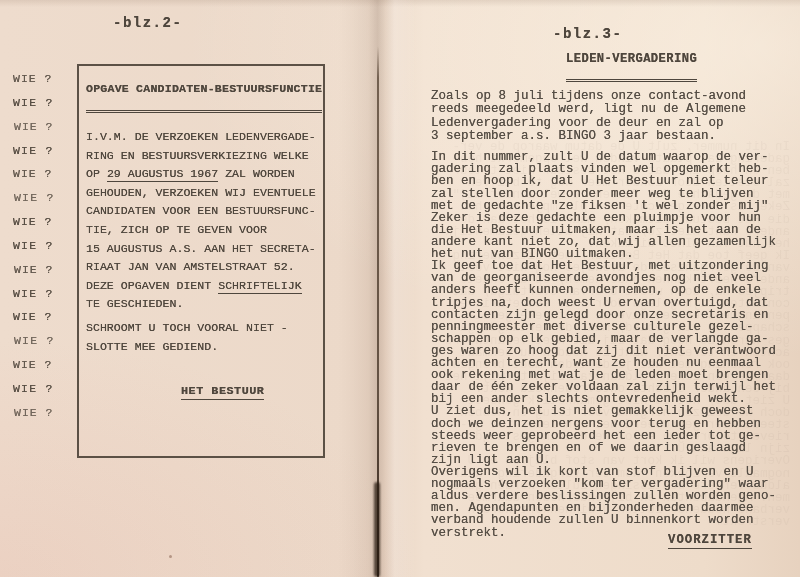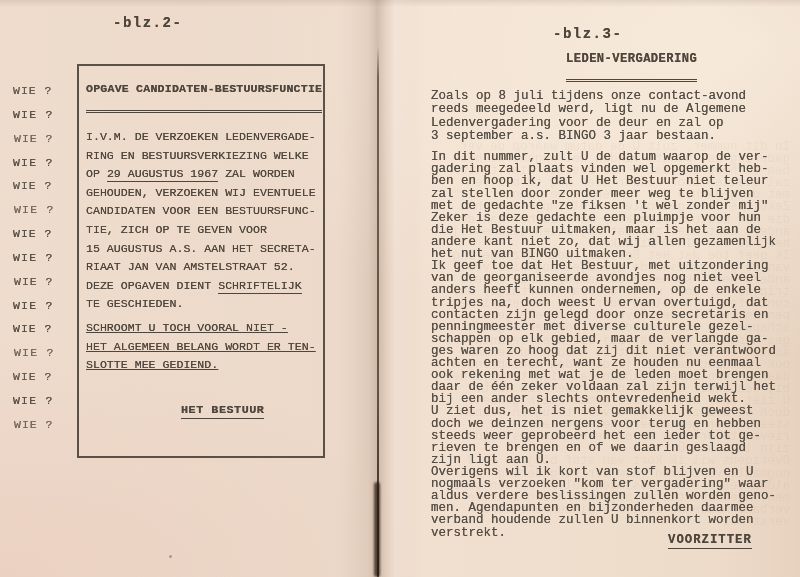--- a/index.html
+++ b/index.html
@@ -30,33 +30,33 @@
   .line{white-space:pre;}
   u{text-decoration:none;border-bottom:1.4px solid currentColor;padding-bottom:1px;}
 
   
   .ink{text-shadow:0 0 0.5px rgba(80,68,56,0.85);}
 
   
   .pagenum{position:absolute;width:110px;text-align:left;font-size:14px;font-weight:bold;
     letter-spacing:1.5px;}
   .left .pagenum{left:113px;top:15px;}
-  .wie-col{position:absolute;left:13px;top:84px;font-size:11.5px;letter-spacing:1px;color:#574e44;}
+  .wie-col{position:absolute;left:13px;top:72px;font-size:11.5px;letter-spacing:1px;color:#574e44;}
   .wie-col .line{height:23.85px;}
   .wie-col .line:nth-child(3n){opacity:.82;margin-left:1px;}
   .wie-col .line:nth-child(4n+1){opacity:.92;}
   .wie-col .line:nth-child(2n){letter-spacing:1.2px;}
 
   .notice-box{position:absolute;left:77px;top:64px;width:248px;height:394px;
     border:2px solid rgba(66,56,46,0.85);box-sizing:border-box;}
   .box-title{margin:16px 0 0 7px;width:fit-content;font-size:11.6px;font-weight:bold;
     letter-spacing:0.2px;border-bottom:3px double currentColor;padding-bottom:15px;}
   .box-body{margin:17px 0 0 7px;font-size:11.6px;}
   .box-body .line{height:18.6px;}
-  .box-closing{margin:5px 0 0 7px;font-size:11.6px;text-decoration:underline;}
+  .box-closing{margin:5px 0 0 7px;font-size:11.6px;}
   .box-closing .line{height:18.6px;}
   .box-sign{margin:26px 0 0 102px;width:fit-content;font-size:11.8px;font-weight:bold;
     letter-spacing:0.5px;border-bottom:1.5px solid currentColor;padding-bottom:1px;}
 
   
   .right .pagenum{left:153px;top:26px;}
   .heading{position:absolute;left:156px;top:52px;width:fit-content;font-size:12.2px;font-weight:bold;
     letter-spacing:0.4px;border-bottom:3px double currentColor;padding-bottom:13px;margin-left:10px;}
   .article{position:absolute;left:31px;top:89px;font-size:12.5px;color:#554e46;}
   .article .p1 .line{height:13.3px;}
@@ -101,21 +101,20 @@
           <div class="line"><span>GEHOUDEN, VERZOEKEN WIJ EVENTUELE</span></div>
           <div class="line"><span>CANDIDATEN VOOR EEN BESTUURSFUNC-</span></div>
           <div class="line"><span>TIE, ZICH OP TE GEVEN VOOR</span></div>
           <div class="line"><span>15 AUGUSTUS A.S. AAN HET SECRETA-</span></div>
           <div class="line"><span>RIAAT JAN VAN AMSTELSTRAAT 52.</span></div>
           <div class="line"><span>DEZE OPGAVEN DIENT </span><u>SCHRIFTELIJK</u><span></span></div>
           <div class="line"><span>TE GESCHIEDEN.</span></div>
         </div>
       <div class="box-closing ink">
           <div class="line"><span>SCHROOMT U TOCH VOORAL NIET -</span></div>
-          <div class="line"><span>HET ALGEMEEN BELANG WORDT ER TEN-</span></div>
           <div class="line"><span>SLOTTE MEE GEDIEND.</span></div>
         </div>
       <div class="box-sign ink">HET BESTUUR</div>
     </div>
   </section>
 
   <section class="page right">
     <div class="ghost">
         <div class="line"><span>In dit nummer, zult U de datum waarop de ver-</span></div>
         <div class="line"><span>gadering zal plaats vinden wel opgemerkt heb-</span></div>

